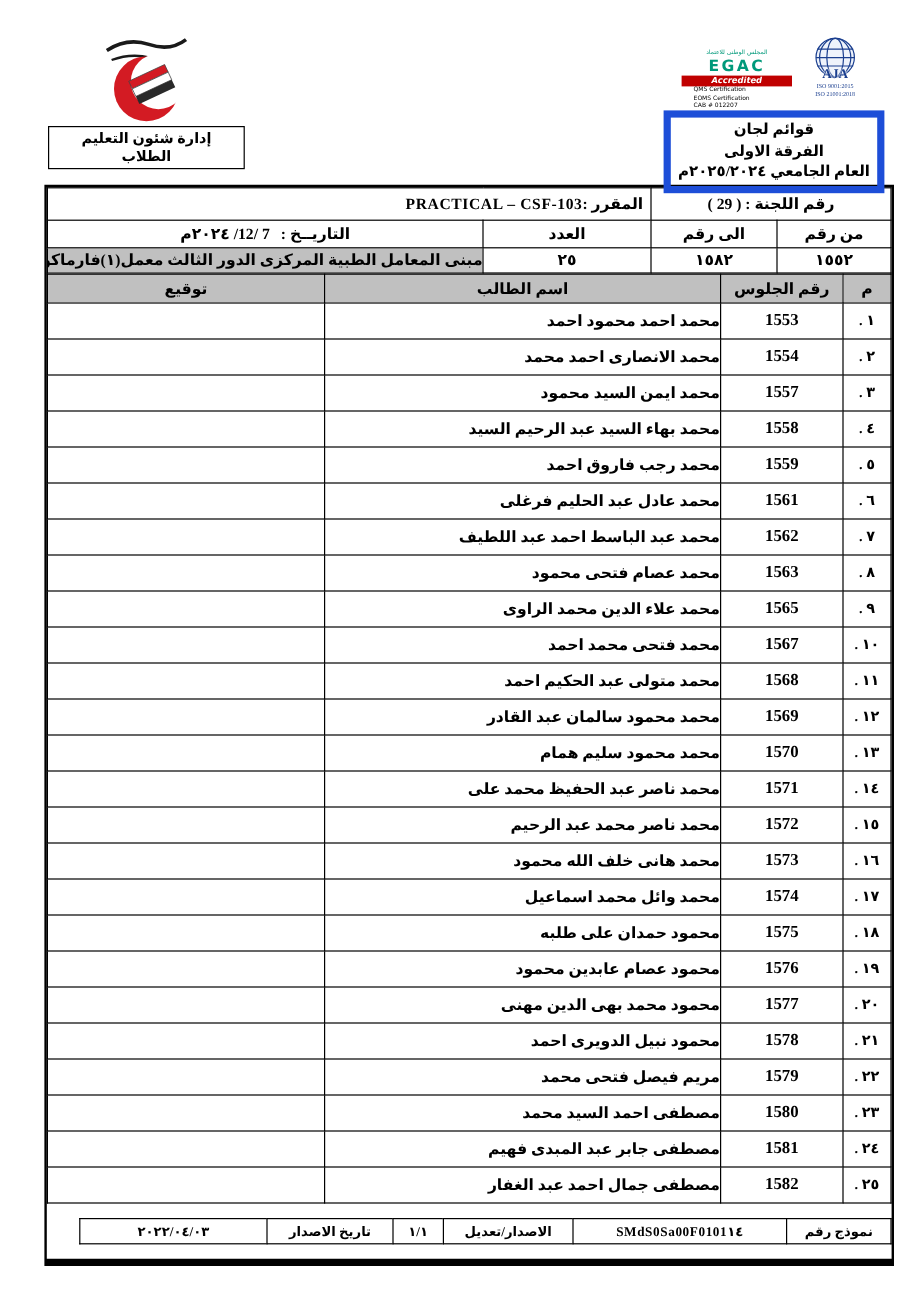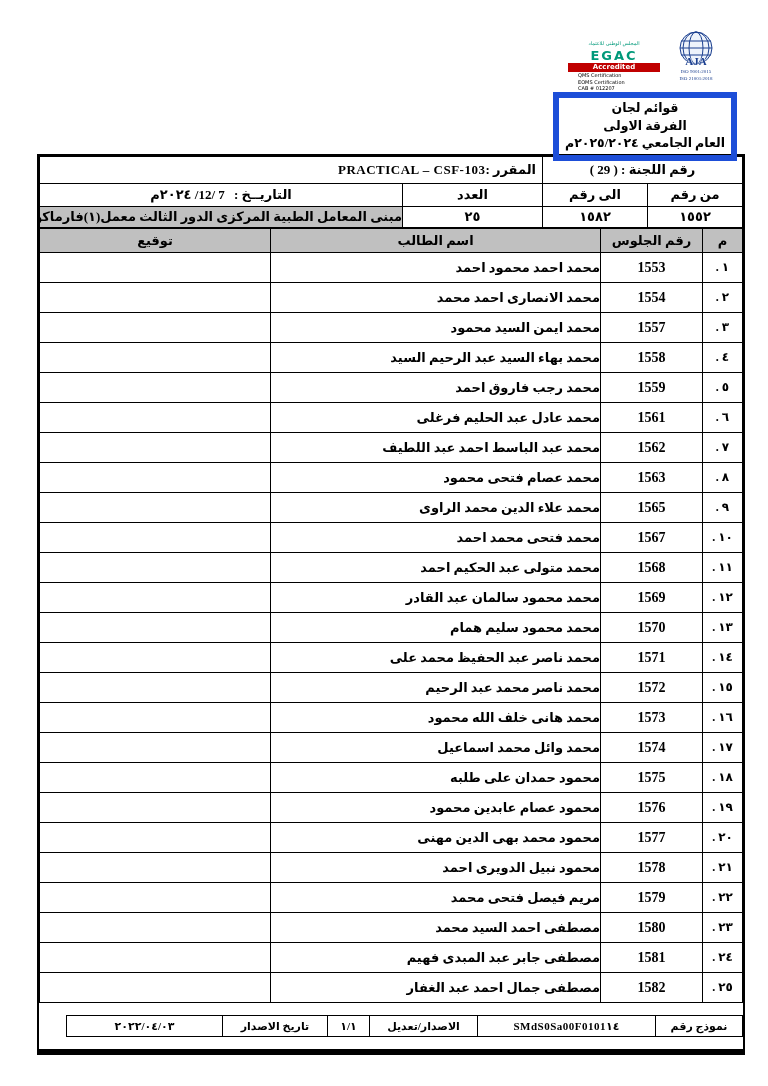--- a/index.html
+++ b/index.html
@@ -29,21 +29,21 @@
   .sh-ring { fill:var(--shield-gold); }
   .sh-body { fill:var(--shield-maroon); }
   .sh-inner { fill:var(--shield-maroon); stroke:var(--shield-gold); stroke-width:1.5; }
   .sh-gold { fill:var(--shield-gold); }
 
   .center-box { width:200px; display:flex; flex-direction:column; align-items:center; }
   .logos { direction:ltr; display:flex; gap:10px; align-items:flex-start; height:60px; margin-top:2px; }
   .egac { width:92px; text-align:center; font-family:"DejaVu Sans",sans-serif; }
   .egac-ar { font-size:5px; color:var(--egac-green); line-height:1; }
   .egac-name { font-size:13px; font-weight:bold; color:var(--egac-green); letter-spacing:2px; line-height:1.1; display:block; }
-  .egac-band { background:var(--accredited-red); color:#fff; font-size:7px; font-weight:bold; line-height:1.3; display:block; }
+  .egac-band { background:var(--accredited-red); color:#fff; font-size:7px; font-weight:bold; font-style:italic; line-height:1.3; display:block; }
   .egac-lines { font-size:5px; line-height:1.25; text-align:left; padding-left:10px; }
   .aja { width:52px; text-align:center; font-family:Liberation Serif, serif; }
   .gl-line { stroke:var(--aja-blue); stroke-width:1; }
   .gl-fill { fill:#eef3fb; }
   .aja-name { display:block; margin-top:-15px; font-size:11px; font-weight:bold; color:var(--aja-blue);
               text-shadow:0 0 2px #fff, 0 0 2px #fff; position:relative; }
   .aja-iso { font-size:5px; color:var(--aja-blue); line-height:1.3; margin-top:2px; }
   .center-titles {
     border:6px solid #1d4ed8; width:184px; margin-top:2px;
     text-align:center; font-weight:bold; font-size:12.5px; line-height:1.4; padding:2px 4px;
@@ -119,20 +119,34 @@
           </div>
         </div>
       </div>
       <div class="center-titles">
         <div>قوائم لجان</div>
         <div>الفرقة الاولى</div>
         <div>العام الجامعي ٢٠٢٥/٢٠٢٤م</div>
       </div>
     </div>
 
+    <div class="dept-box">
+      <svg width="86" height="76" viewBox="0 0 86 76">
+        <path d="M10 14 Q27 3 45 9 Q63 15 76 5" stroke="#1a1a1a" stroke-width="3" fill="none"></path>
+        <path d="M14 22 Q30 16 46 20" stroke="#1a1a1a" stroke-width="2" fill="none"></path>
+        <circle cx="43" cy="46" r="27" style="fill:var(--crescent-red)"></circle>
+        <circle cx="53" cy="40" r="23" fill="#ffffff"></circle>
+        <g transform="rotate(-25 47 42)">
+          <rect x="31" y="32" width="33" height="7" style="fill:var(--crescent-red)" stroke="#444" stroke-width="0.6"></rect>
+          <rect x="31" y="39" width="33" height="7" fill="#ffffff" stroke="#444" stroke-width="0.6"></rect>
+          <rect x="31" y="46" width="33" height="7" fill="#2a2a2a"></rect>
+        </g>
+      </svg>
+      <div class="dept-title">إدارة شئون التعليم الطلاب</div>
+    </div>
   </div>
 
   <div class="content-frame">
 
     <table class="info-table">
       <colgroup>
           <col style="width:95px">
           <col style="width:105px">
           <col style="width:140px">
           <col>

